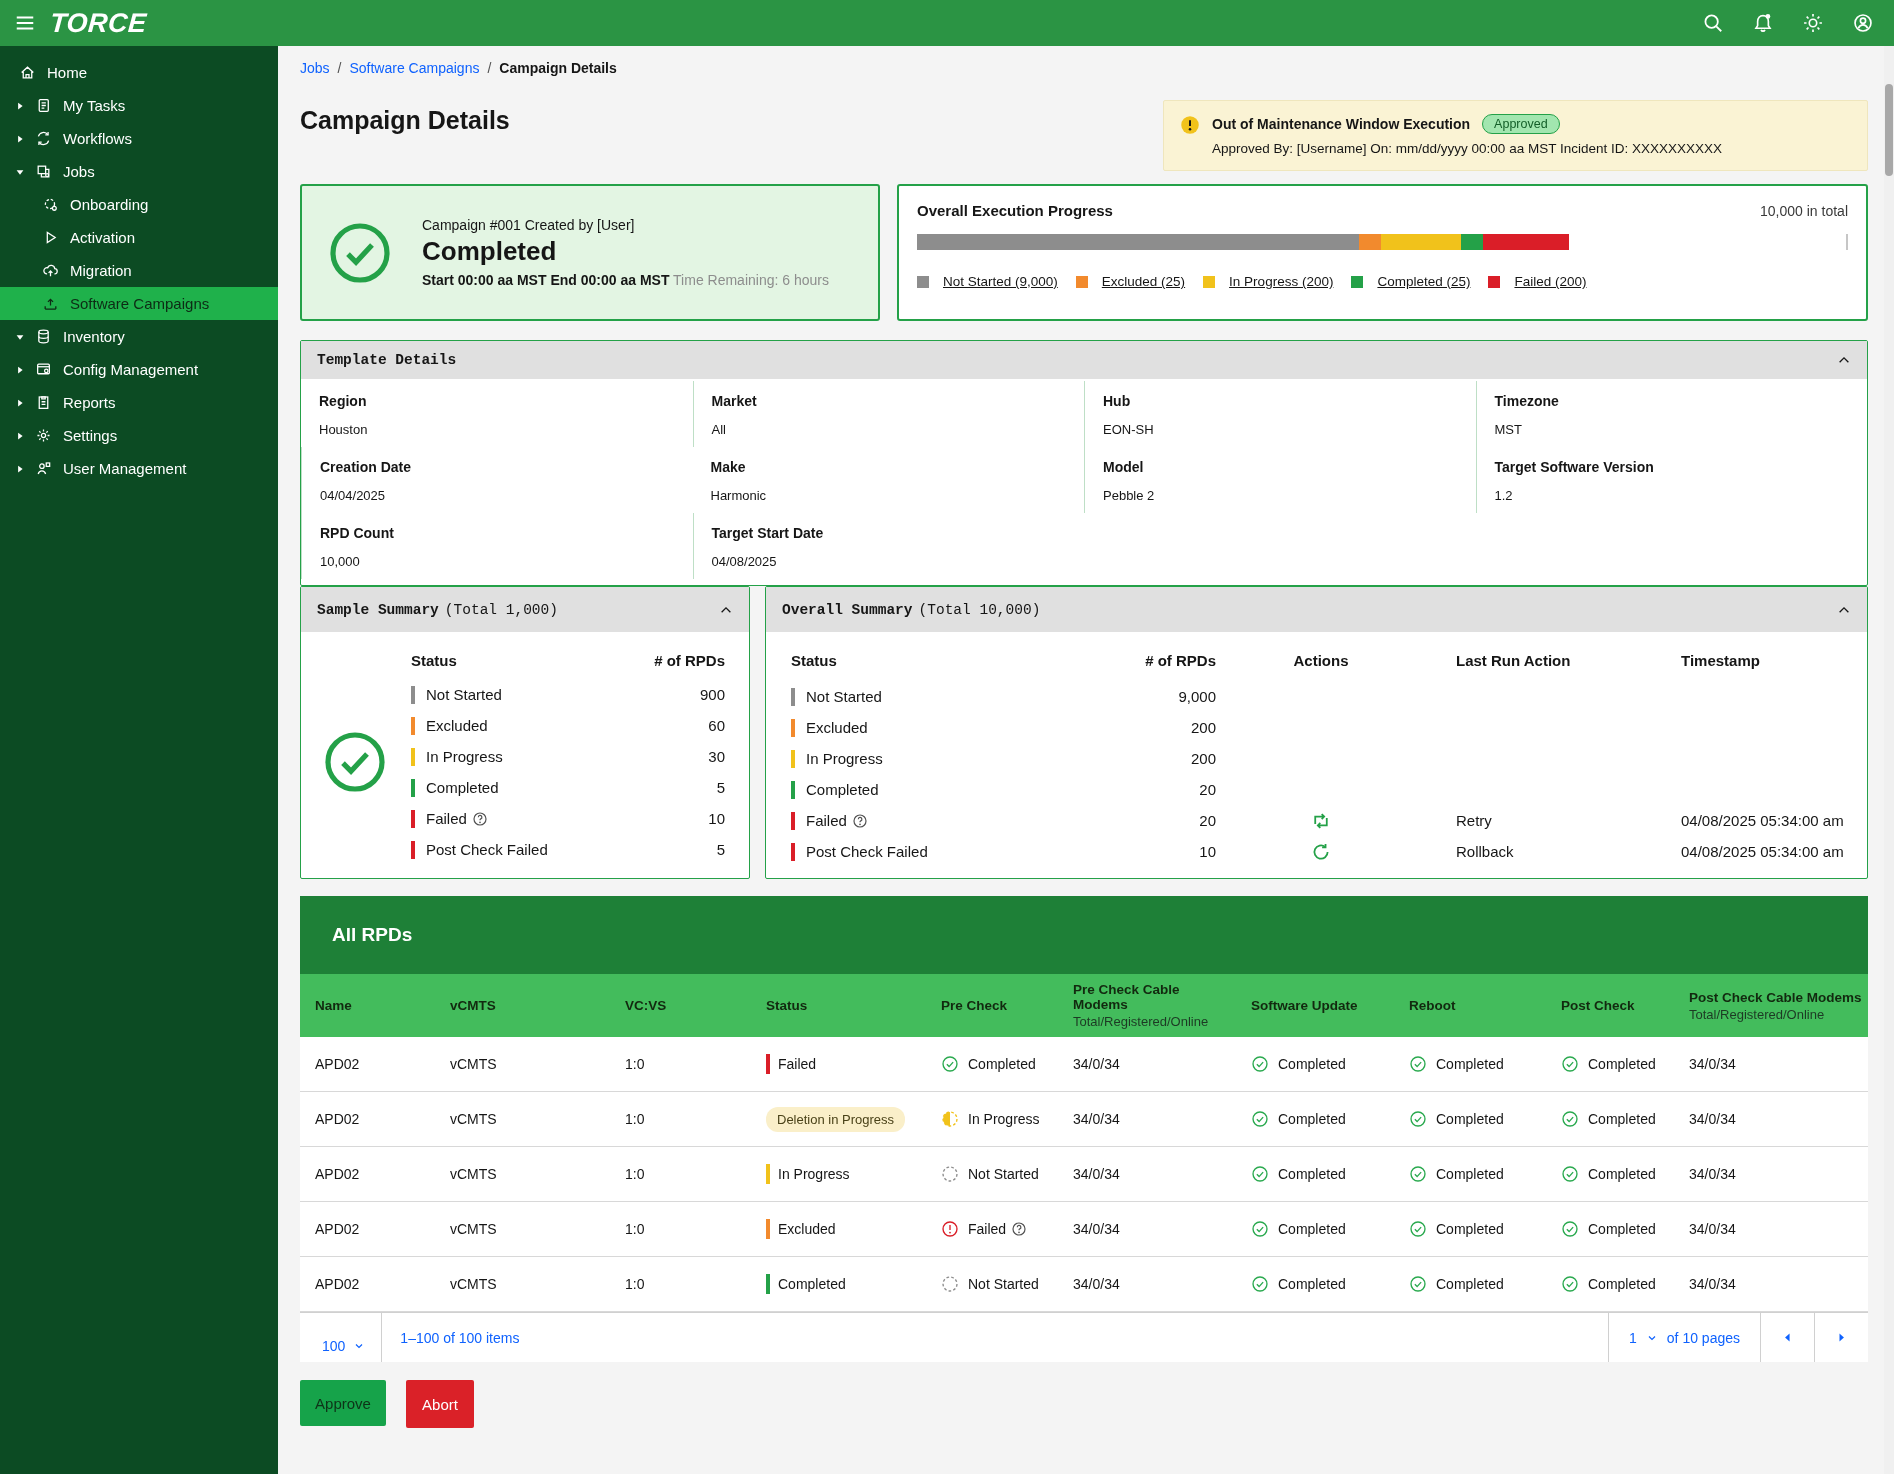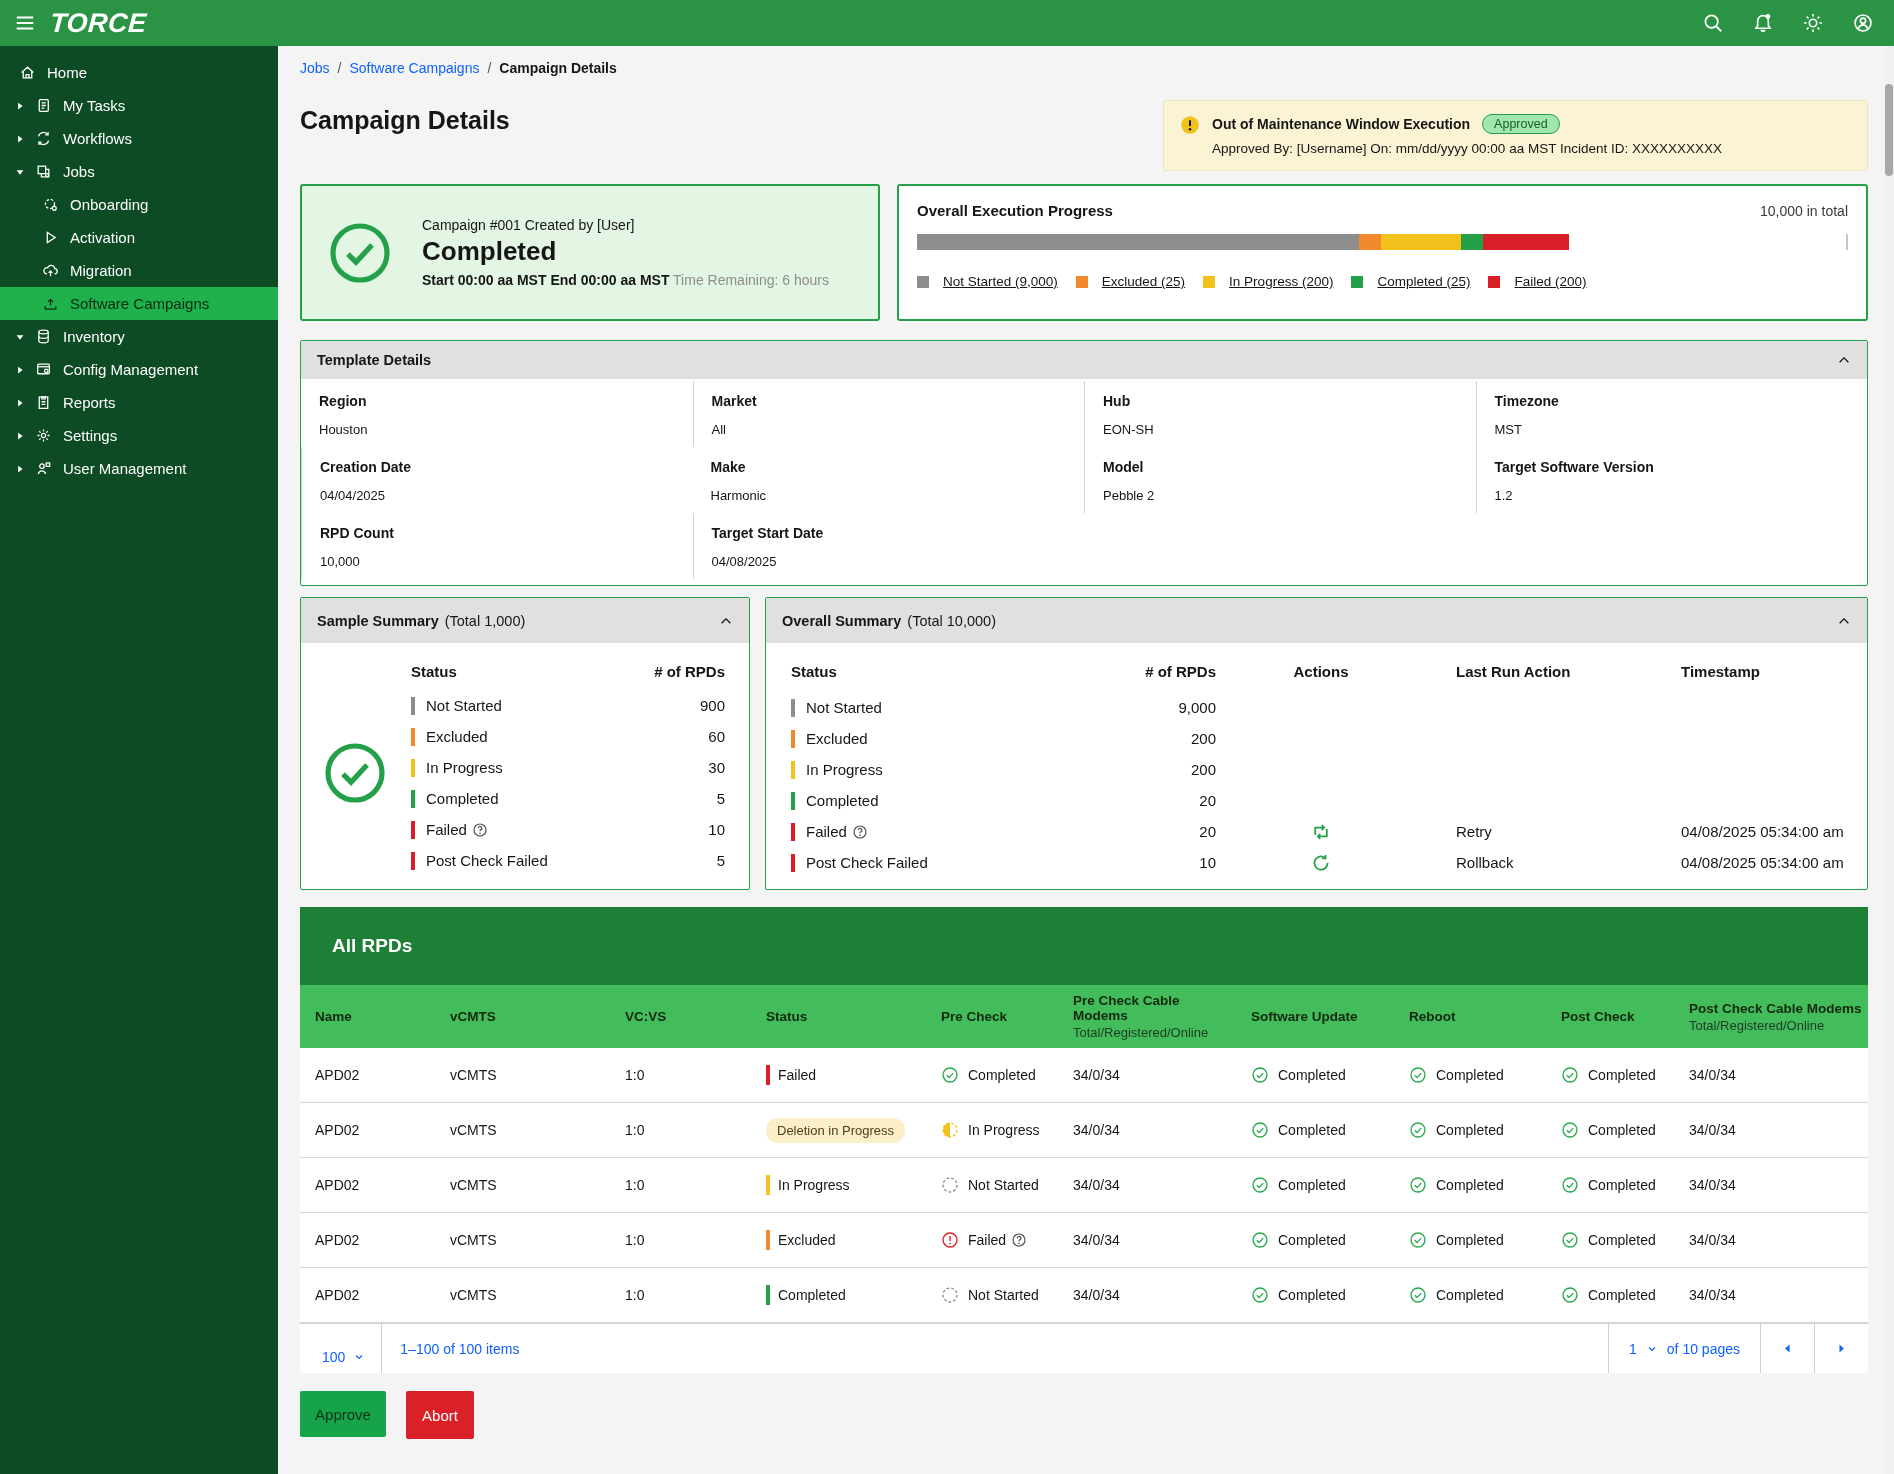--- a/index.html
+++ b/index.html
@@ -89,35 +89,35 @@
   .pbar .seg { height:16px; }
   .pbar-tick { position:absolute; right:0; top:0; width:2px; height:16px; background:#c6c6c6; }
   .plegend { display:flex; gap:18px; margin-top:24px; align-items:center; flex-wrap:nowrap; }
   .plegend .litem { display:flex; gap:14px; align-items:center; font-size:13.5px;text-decoration:underline; }
   .chip { width:12px; height:12px; flex:none; }
 
   
   .panel { background:#fff; border:1px solid #24a148; border-radius:2px; }
   .panel-head {
     background:#e0e0e0; height:38px; display:flex; align-items:center;
-    padding:0 16px; font-size:14.5px;
+    padding:0 16px; font-size:14.5px;font-family:Liberation Mono, monospace;
   }
   .panel-title { font-weight:bold; }
   .panel-total { margin-left:6px; font-weight:normal; }
   .collapse-btn { margin-left:auto; width:14px; height:14px; color:#161616; cursor:pointer; }
 
   .template { margin-top:19px; }
   .td-grid { display:grid; grid-template-columns:repeat(4,1fr); padding:2px 0 6px; }
   .td-cell { padding:12px 18px 10px; }
   .td-cell.vline { border-left:1px solid #bedfc6; }
   .td-label { font-weight:bold; font-size:14px; }
   .td-value { font-size:13px; margin-top:13px; }
 
   
-  .summaries-row { display:flex; gap:15px; margin-top:11px; }
+  .summaries-row { display:flex; gap:15px; margin-top:0; }
   .sample { width:450px; flex:none; height:293px; display:flex; flex-direction:column; }
   .sample-head, .overall-head { height:45px; }
   .sample-body { display:flex; padding:14px 24px 0 22px; flex:1; }
   .sample-icon-col { width:88px; display:flex; align-items:center; justify-content:flex-start; }
   .ss-table { flex:1; }
   .ss-hrow { display:flex; justify-content:space-between; font-weight:bold; font-size:15px; padding:6px 0 10px; }
   .ss-row { display:flex; justify-content:space-between; align-items:center; height:31px; font-size:15px; }
   .sbar { width:4px; height:18px; flex:none; margin-right:11px; }
   .ss-left { display:flex; align-items:center; }
   .help-icon { width:16px; height:16px; margin-left:5px; color:#525252; cursor:pointer; }

